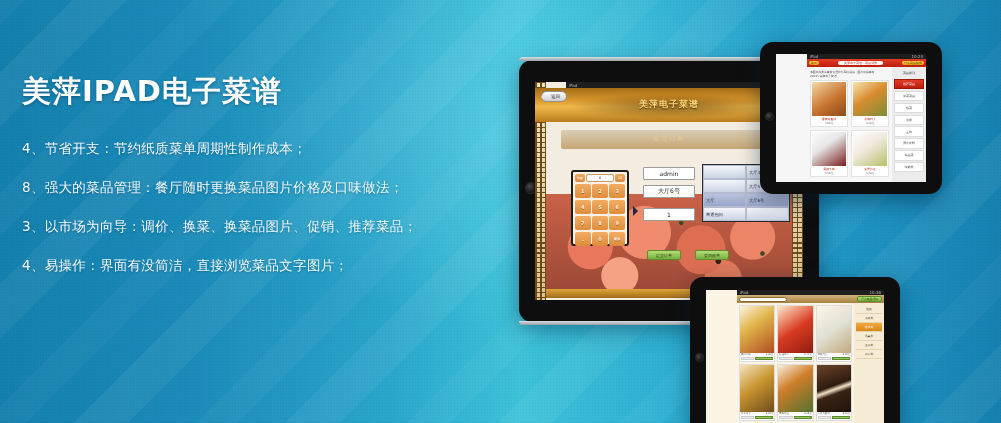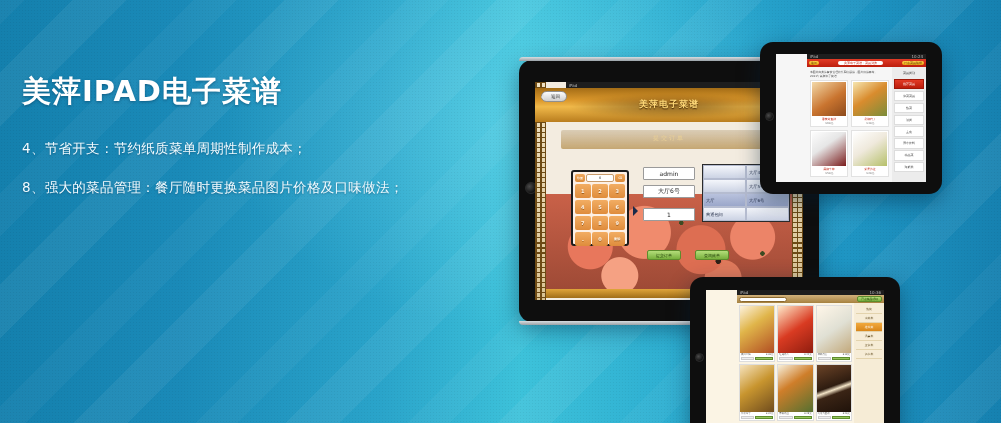--- a/index.html
+++ b/index.html
@@ -267,20 +267,22 @@
 <div id="banner">
   <div id="bg-diagonals"></div>
   <div id="bg-glow"></div>
   <div id="bg-dots"></div>
 
   <div id="copy">
     <div id="headline">美萍IPAD电子菜谱</div>
     <div id="bullets">
       <div class="bullet">4、节省开支：节约纸质菜单周期性制作成本；</div>
       <div class="bullet">8、强大的菜品管理：餐厅随时更换菜品图片价格及口味做法；</div>
+      <div class="bullet">3、以市场为向导：调价、换菜、换菜品图片、促销、推荐菜品；</div>
+      <div class="bullet">4、易操作：界面有没简洁，直接浏览菜品文字图片；</div>
     </div>
   </div>
 
   <div class="ipad" id="ipad-big">
     <div class="silver top"></div>
     <div class="silver bot"></div>
     <div class="home" style="left:6px; top:122px; width:12px; height:12px;"></div>
 
     <div class="screen" id="screen-big">
       <div class="statusbar">

